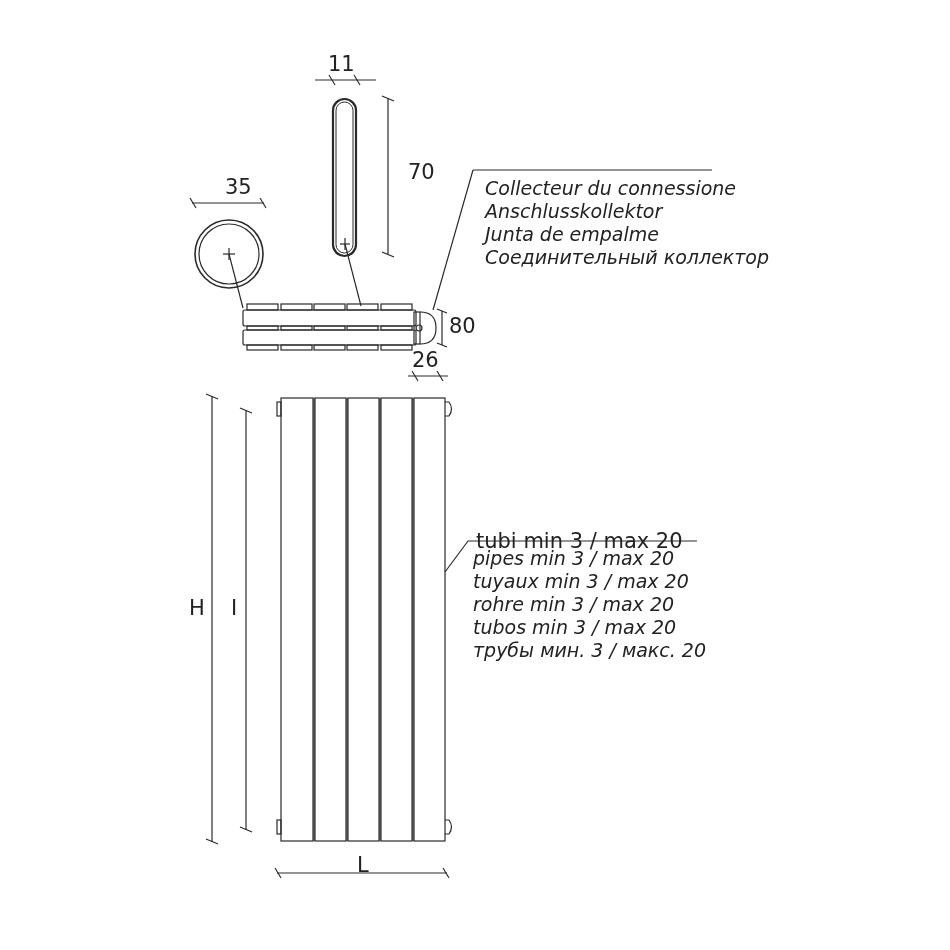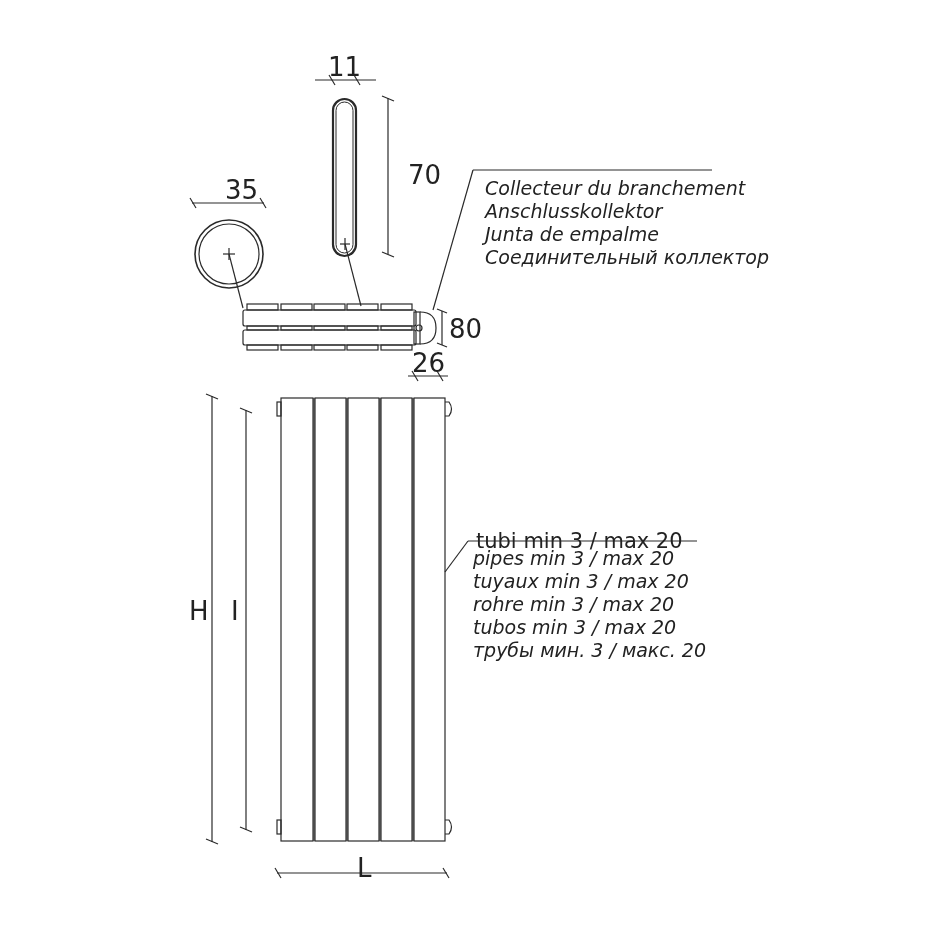--- a/index.html
+++ b/index.html
@@ -1,19 +1,19 @@
 <!DOCTYPE html>
 <html><head>
   <meta charset="utf-8">
   <style>
     html, body { margin:0; padding:0; background:#ffffff; }
     #canvas { position:relative; width:950px; height:950px; background:#fff; overflow:hidden; }
     svg { position:absolute; left:0; top:0; }
     .lbl { position:absolute; white-space:nowrap; color:#222; font-family:"DejaVu Sans", sans-serif; line-height:1; }
-    .dim { font-size:26px; }
+    .dim { font-size:21px; }
     .title { font-size:21px; }
     .ital-block { position:absolute; font-family:"DejaVu Sans", sans-serif; font-style:italic; font-size:19px; color:#222; line-height:23px; white-space:nowrap; }
   </style>
 </head>
 <body>
 
 <div id="canvas">
 
   <svg width="950" height="950" viewBox="0 0 950 950">
     <g stroke="#2a2a2a" fill="none" stroke-width="1.2">
@@ -143,21 +143,21 @@
   <span class="lbl dim" style="left:328px; top:54px;">11</span>
   <span class="lbl dim" style="left:408px; top:162px;">70</span>
   <span class="lbl dim" style="left:225px; top:177px;">35</span>
   <span class="lbl dim" style="left:449px; top:316px;">80</span>
   <span class="lbl dim" style="left:412px; top:350px;">26</span>
   <span class="lbl dim" style="left:189px; top:598px;">H</span>
   <span class="lbl dim" style="left:231px; top:598px;">I</span>
   <span class="lbl dim" style="left:357px; top:855px;">L</span>
 
   <div class="ital-block" style="left:485px; top:177px;">
-    <div>Collecteur du branchement</div>
+    <div>Collecteur du connessione</div>
     <div>Anschlusskollektor</div>
     <div>Junta de empalme</div>
     <div>Соединительный коллектор</div>
   </div>
 
   <span class="lbl title" style="left:476px; top:515px;margin-top:16px;">tubi min 3 / max 20</span>
   <div class="ital-block" style="left:473px; top:547px;">
     <div>pipes min 3 / max 20</div>
     <div>tuyaux min 3 / max 20</div>
     <div>rohre min 3 / max 20</div>

